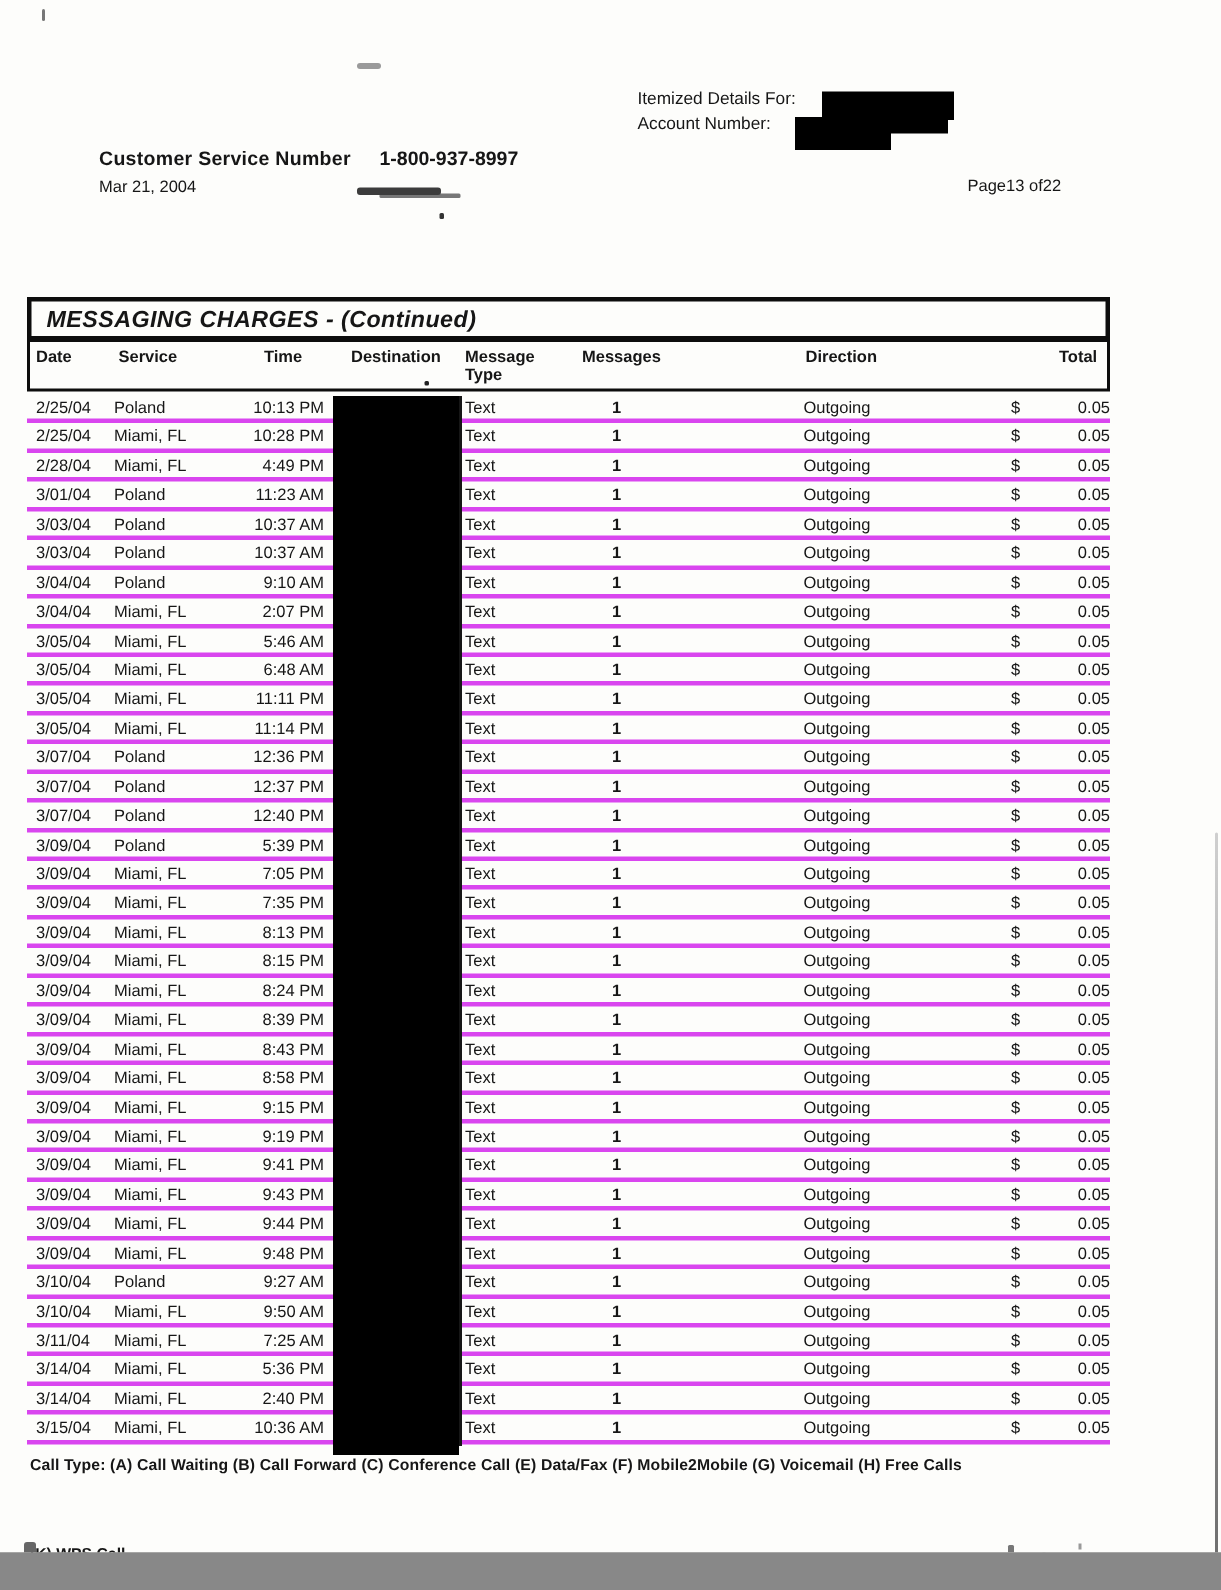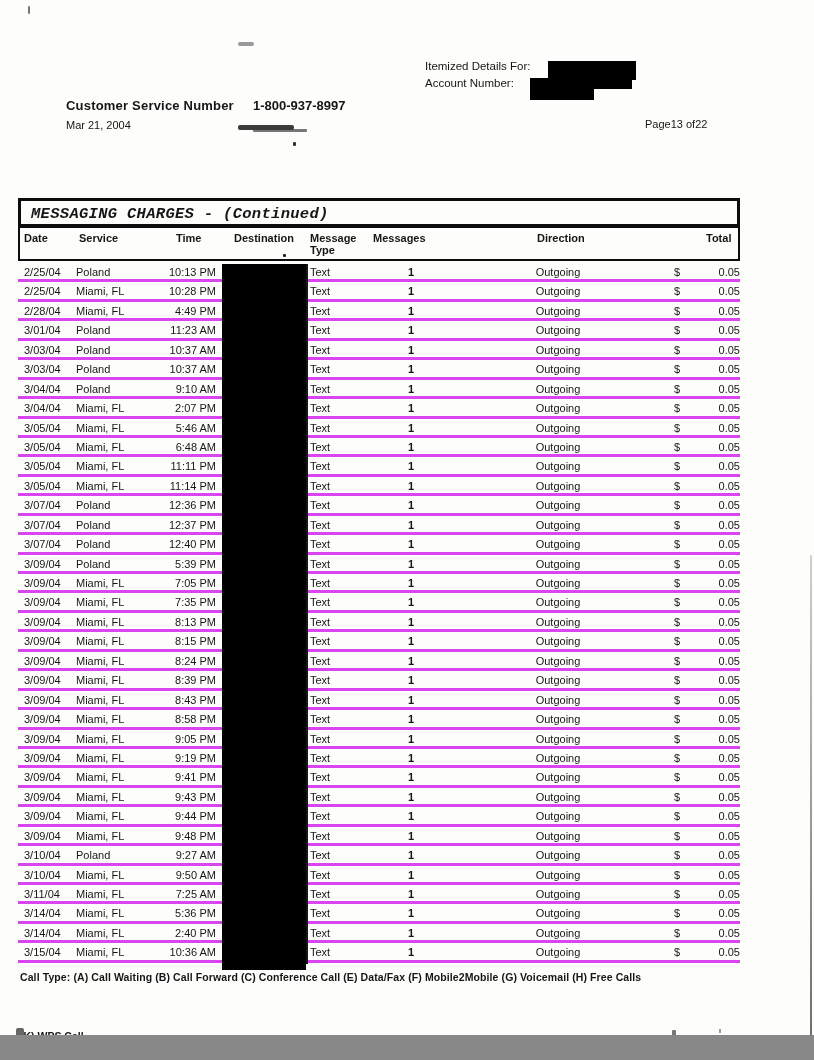--- a/index.html
+++ b/index.html
@@ -22,34 +22,34 @@
   .cs-line{left:66px;top:98px;font-size:13px;font-weight:bold;letter-spacing:.2px;}
   .cs-number{left:253px;top:98px;font-size:13px;font-weight:bold;}
   .bill-date{left:66px;top:119px;font-size:11px;}
   .pageinfo{left:645px;top:118px;font-size:11px;display:flex;}
   
   .tbl{left:18px;top:198px;width:722px;}
   .tbl-title{
     box-sizing:border-box;width:722px;height:29px;
     border:3px solid #0d0d0d;
     font-size:15.5px;font-weight:bold;font-style:italic;
-    padding:4px 0 16px 10px;letter-spacing:.3px;font-family:Liberation Mono, monospace;
+    padding:4px 0 16px 10px;letter-spacing:.3px;
   }
   .tbl-head{
     box-sizing:border-box;position:relative;width:722px;height:35px;
     border:2.5px solid #0d0d0d;border-top-width:2px;margin-top:-1px;
     font-size:11px;font-weight:bold;
   }
   .hc{position:absolute;top:4px;line-height:12px;}
   .hc-date{left:4px;}
   .hc-service{left:59px;}
   .hc-time{left:156px;}
   .hc-destination{left:214px;}
   .hc-msgtype{left:290px;width:54px;}
-  .hc-messages{left:353px;text-align:right;}
+  .hc-messages{left:368px;text-align:right;}
   .hc-direction{left:517px;}
   .hc-total{left:686px;}
   .rows{position:relative;width:722px;margin-top:2px;}
   .row{
     position:relative;height:19.44px;box-sizing:border-box;
     border-bottom:3px solid #d946ef;
     font-size:11px;
   }
   .cell{position:absolute;top:3px;line-height:13px;white-space:nowrap;}
   .c-date{left:6px;}
@@ -420,21 +420,21 @@
         <span class="cell c-direction">Outgoing</span>
         <span class="cell c-total">
           <span>$</span>
           <span>0.05</span>
         </span>
       </div>
 
       <div class="row">
         <span class="cell c-date">3/09/04</span>
         <span class="cell c-service">Miami, FL</span>
-        <span class="cell c-time">9:05 PM</span>
+        <span class="cell c-time">9:15 PM</span>
         <span class="cell c-msgtype">Text</span>
         <span class="cell c-messages">1</span>
         <span class="cell c-direction">Outgoing</span>
         <span class="cell c-total">
           <span>$</span>
           <span>0.05</span>
         </span>
       </div>
 
       <div class="row">

